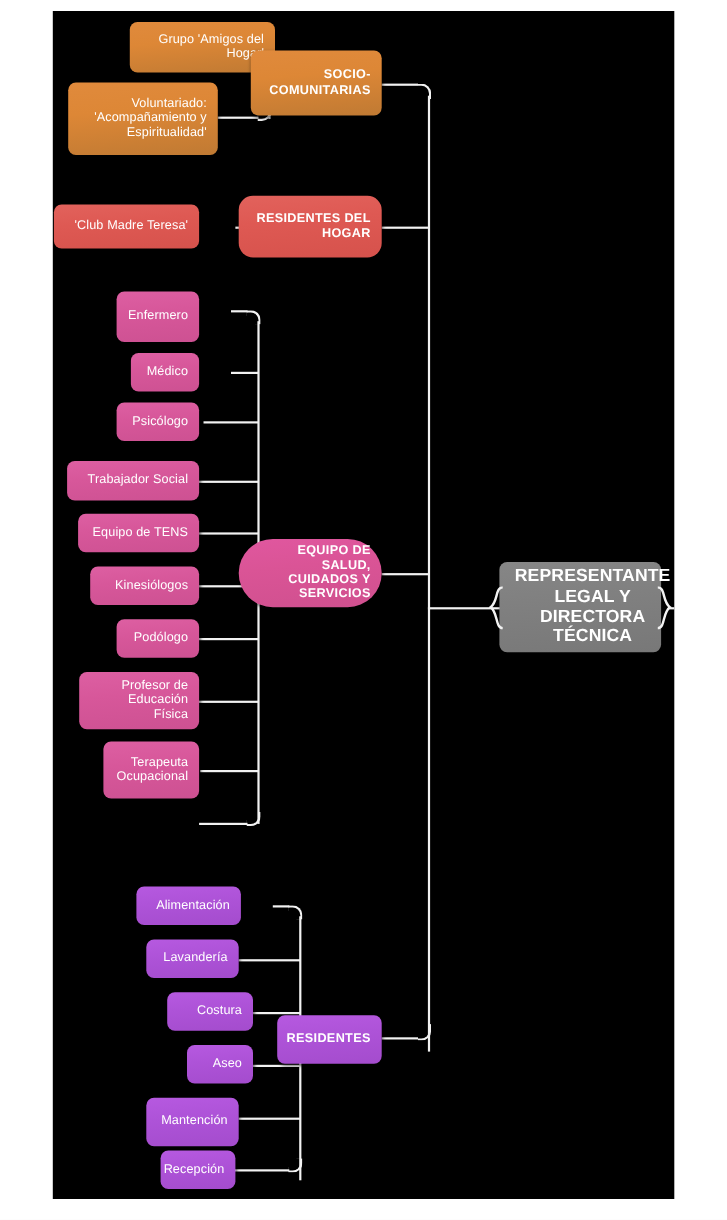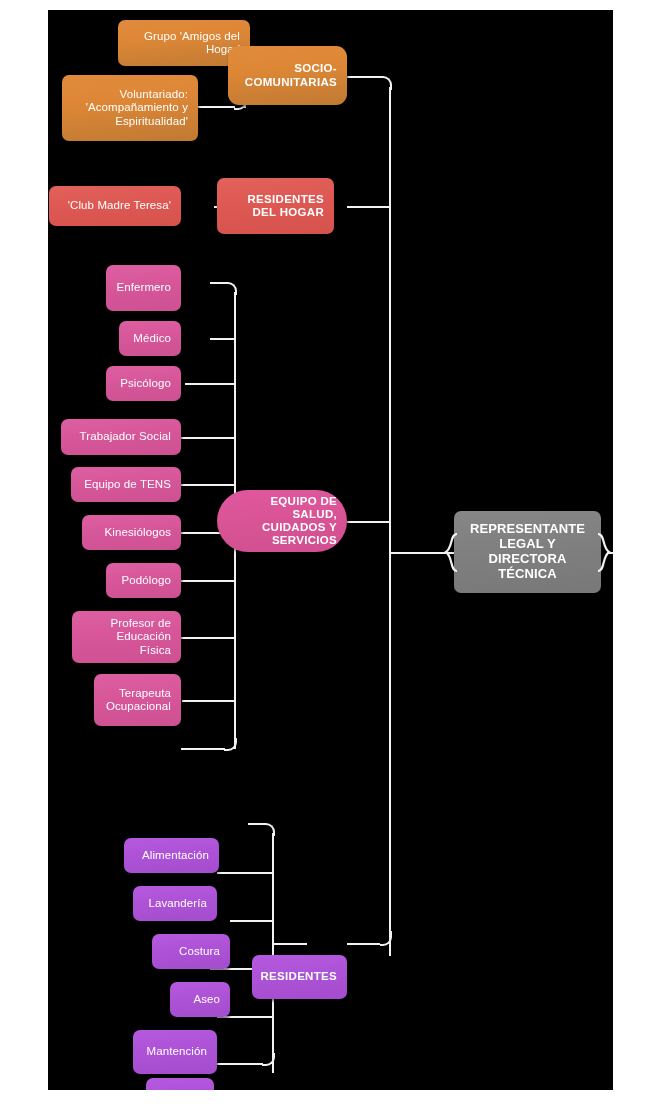--- a/index.html
+++ b/index.html
@@ -8,23 +8,23 @@
   .node{position:absolute;box-sizing:border-box;border-radius:7px;color:#ffffff;
         display:flex;align-items:center;justify-content:flex-end;text-align:right;
         padding:6px 10px;line-height:1.15;letter-spacing:.1px;
         box-shadow:1px 2px 3px rgba(0,0,0,.55);}
   .lvl2{font-weight:bold;font-size:11.5px;letter-spacing:.3px;}
   .leaf{font-weight:normal;font-size:11.5px;}
   .orange{background:linear-gradient(175deg,#e08a3c 0%,#dd8736 38%,#c07a33 100%);}
   .red{background:linear-gradient(175deg,#e2625c 0%,#de5953 40%,#d6524c 100%);}
   .pink{background:linear-gradient(175deg,#e0579f 0%,#da5496 40%,#d0508f 100%);border-radius:31px;}
   .pinkleaf{background:linear-gradient(175deg,#dd5fa2 0%,#d7579a 40%,#cd5192 100%);}
-  .purple{background:linear-gradient(175deg,#b659e0 0%,#ae53d8 40%,#a44ccd 100%);margin-top:32px;}
+  .purple{background:linear-gradient(175deg,#b659e0 0%,#ae53d8 40%,#a44ccd 100%);}
   .gray{background:linear-gradient(175deg,#868686 0%,#808080 40%,#787878 100%);
-        justify-content:flex-start;text-align:center;font-weight:bold;font-size:13px;}
+        justify-content:flex-start;text-align:center;font-weight:bold;font-size:16px;}
   .ln{position:absolute;background:#f2f2f2;}
   .h{height:2px;}
   .v{width:2px;}
   .cv{position:absolute;border-color:#f2f2f2;border-style:solid;}
   
   .c-tr{border-width:2px 2px 0 0;border-top-right-radius:9px;}
   .c-br{border-width:0 2px 2px 0;border-bottom-right-radius:9px;}
   .brace{position:absolute;}
 </style>
 </head>
@@ -80,28 +80,28 @@
   <div class="ln h" style="left:169px;top:1006px;width:56px;"></div>
   <div class="cv c-br" style="left:214px;top:1043px;width:11px;height:11px;"></div>
   <div class="ln h" style="left:164px;top:1053px;width:51px;"></div>
 
   <div class="node orange leaf" style="left:70px;top:10px;width:132px;height:46px;">
     <span>Grupo 'Amigos del Hogar'</span>
   </div>
   <div class="node orange leaf" style="left:14px;top:65px;width:136px;height:66px;">
     <span>Voluntariado: 'Acompañamiento y Espiritualidad'</span>
   </div>
-  <div class="node orange lvl2" style="left:180px;top:36px;width:119px;height:59px;border-radius:11px;">
+  <div class="node orange lvl2" style="left:180px;top:36px;width:119px;height:59px;">
     <span>SOCIO-COMUNITARIAS</span>
   </div>
 
   <div class="node red leaf" style="left:1px;top:176px;width:132px;height:40px;">
     <span>'Club Madre Teresa'</span>
   </div>
-  <div class="node red lvl2" style="left:169px;top:168px;width:117px;height:56px;">
+  <div class="node red lvl2" style="left:169px;top:168px;width:130px;height:56px;border-radius:13px;">
     <span>RESIDENTES DEL HOGAR</span>
   </div>
 
   <div class="node pinkleaf leaf" style="left:58px;top:255px;width:75px;height:46px;">
     <span>Enfermero</span>
   </div>
   <div class="node pinkleaf leaf" style="left:71px;top:311px;width:62px;height:35px;">
     <span>Médico</span>
   </div>
   <div class="node pinkleaf leaf" style="left:58px;top:356px;width:75px;height:35px;">

